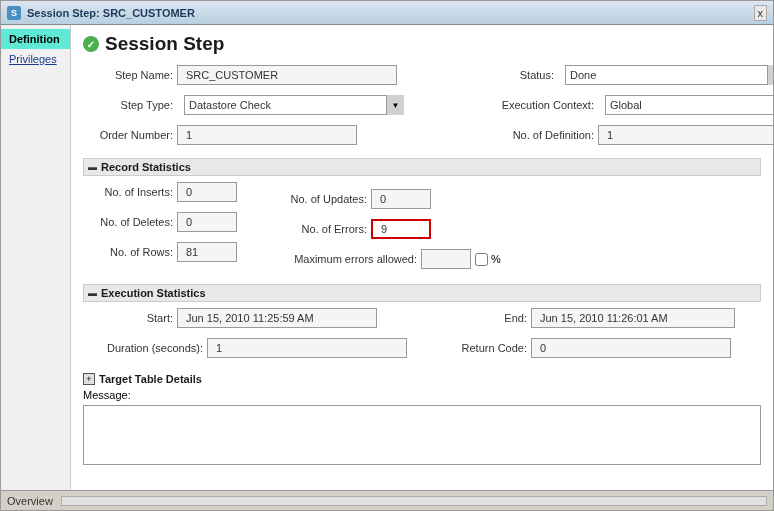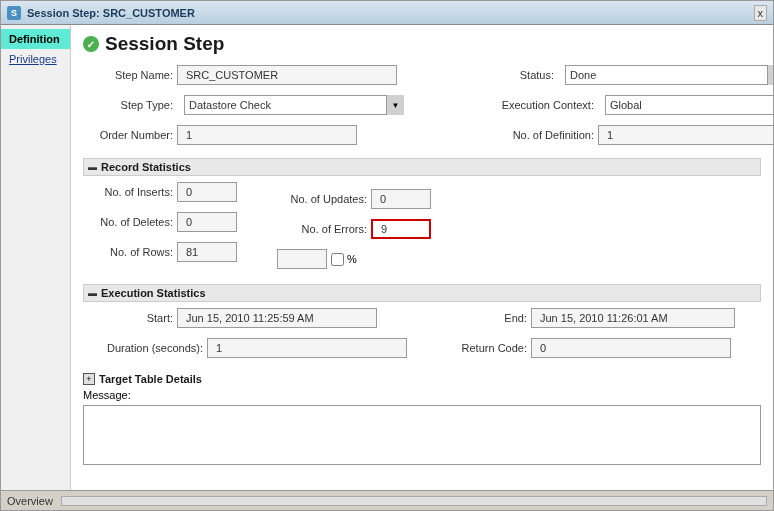--- a/index.html
+++ b/index.html
@@ -366,20 +366,21 @@
           <div style="display:flex; flex-direction:column; gap:5px; margin-left:20px;margin-top:7px;">
             <div class="form-row">
               <span class="form-label">No. of Updates:</span>
               <input class="form-input small" type="text" value="0" readonly="" style="">
             </div>
             <div class="form-row highlighted-field">
               <span class="form-label">No. of Errors:</span>
               <input class="form-input small" type="text" value="9" style="border: 2px solid rgb(204, 0, 0);">
             </div>
             <div class="form-row">
+              <span class="form-label" style="min-width:140px;">Maximum errors allowed:</span>
               <input class="form-input xsmall" type="text" value="" style="">
               <div class="checkbox-wrapper">
                 <input type="checkbox" style="">
                 <span>%</span>
               </div>
             </div>
           </div>
         </div>
       </div>
 

